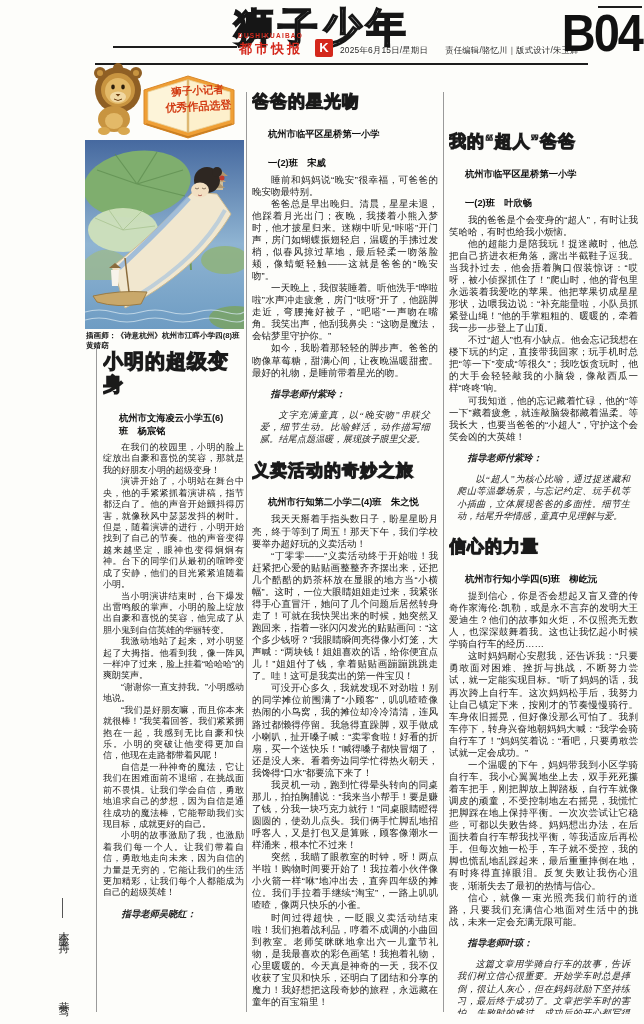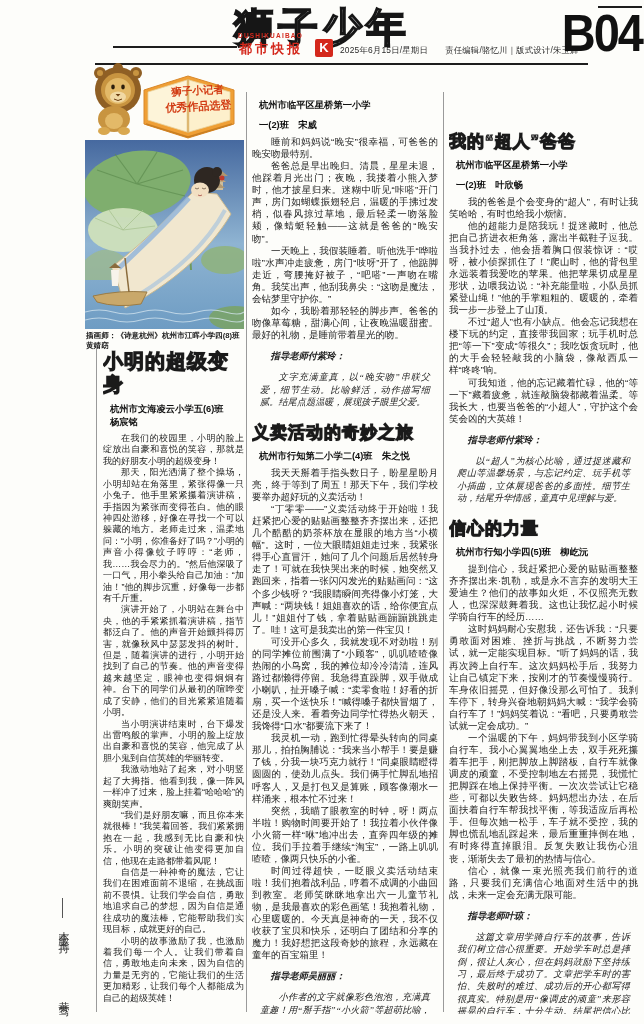--- a/index.html
+++ b/index.html
@@ -27,21 +27,21 @@
   .badge-text .l2{font-size:11px;display:block;}
   
   .illus{left:85px;top:140px;width:159px;height:189px;}
   .illus-caption{left:86px;top:331px;width:158px;font-size:7.6px;font-weight:700;color:#222;}
   
   .vrule{width:1px;background:#9a9a9a;}
   .col{position:absolute;overflow:hidden;}
   .art-title{margin:0 0 3px 0;font-size:17px;font-weight:700;letter-spacing:1px;color:#fff;
         -webkit-text-stroke:1.1px #1a1a1a;text-shadow:0 0 1px #1a1a1a;line-height:1.15;}
   .art-title.small{font-size:20px;}
-  .school{margin:7px;font-size:9.3px;font-weight:700;line-height:1.4;color:#111;}
+  .school{margin:16px;font-size:9.3px;font-weight:700;line-height:1.4;color:#111;}
   .school.gap-b{margin-bottom:4px;}
   .body-p{margin:0;font-size:9.5px;line-height:1.27;text-align:justify;text-indent:2em;color:#1c1c1c;}
   .col-left .body-p{font-size:9px;}
   .teacher-label{margin:9px 0 0 0;font-family:"Liberation Serif",serif;font-style:italic;
         font-weight:700;font-size:9.3px;text-indent:2em;color:#222;}
   .teacher-note{margin:8px;font-family:"Liberation Serif",serif;font-style:italic;font-size:9.2px;
         line-height:1.35;text-align:justify;text-indent:2em;color:#222;}
   .article{margin:0;}
   .article + .article{margin-top:15px;}
   
@@ -167,34 +167,35 @@
 
   <div class="abs vrule" style="left:96px;top:345px;height:667px;"></div>
   <div class="abs vrule" style="left:246px;top:92px;height:920px;"></div>
   <div class="abs vrule" style="left:443px;top:92px;height:920px;"></div>
 
   <div class="col col-left" style="left:103px;top:350px;width:141px;height:662px;">
     <section class="article">
       <h2 class="art-title small">小明的超级变身</h2>
       <p class="school gap-b">杭州市文海凌云小学五(6)班　杨宸铭</p>
       <p class="body-p">在我们的校园里，小明的脸上绽放出自豪和喜悦的笑容，那就是我的好朋友小明的超级变身！</p>
-      <p class="body-p">那天，阳光洒满了整个操场，小明却站在角落里，紧张得像一只小兔子。他手里紧紧攥着演讲稿，手指因为紧张而变得苍白。他的眼神四处游移，好像在寻找一个可以躲藏的地方。老师走过来，温柔地问：“小明，你准备好了吗？”小明的声音小得像蚊子哼哼：“老师，我……我会尽力的。”然后他深吸了一口气，用小拳头给自己加油：“加油！”他的脚步沉重，好像每一步都有千斤重。</p>
       <p class="body-p">演讲开始了，小明站在舞台中央，他的手紧紧抓着演讲稿，指节都泛白了。他的声音开始颤抖得厉害，就像秋风中瑟瑟发抖的树叶。但是，随着演讲的进行，小明开始找到了自己的节奏。他的声音变得越来越坚定，眼神也变得炯炯有神。台下的同学们从最初的喧哗变成了安静，他们的目光紧紧追随着小明。</p>
       <p class="body-p">当小明演讲结束时，台下爆发出雷鸣般的掌声。小明的脸上绽放出自豪和喜悦的笑容，他完成了从胆小鬼到自信英雄的华丽转变。</p>
       <p class="body-p">我激动地站了起来，对小明竖起了大拇指。他看到我，像一阵风一样冲了过来，脸上挂着“哈哈哈”的爽朗笑声。</p>
+      <p class="body-p">“谢谢你一直支持我。”小明感动地说。</p>
       <p class="body-p">“我们是好朋友嘛，而且你本来就很棒！”我笑着回答。我们紧紧拥抱在一起，我感到无比自豪和快乐。小明的突破让他变得更加自信，他现在走路都带着风呢！</p>
       <p class="body-p">自信是一种神奇的魔法，它让我们在困难面前不退缩，在挑战面前不畏惧。让我们学会自信，勇敢地追求自己的梦想，因为自信是通往成功的魔法棒，它能帮助我们实现目标，成就更好的自己。</p>
       <p class="body-p">小明的故事激励了我，也激励着我们每一个人。让我们带着自信，勇敢地走向未来，因为自信的力量是无穷的，它能让我们的生活更加精彩，让我们每个人都能成为自己的超级英雄！</p>
       <p class="teacher-label">指导老师吴晓红：</p>
 
     </section>
   </div>
 
   <div class="col" style="left:252px;top:92px;width:186px;height:922px;">
     <section class="article">
+      <h2 class="art-title">爸爸的星光吻</h2>
       <p class="school">杭州市临平区星桥第一小学</p>
       <p class="school gap-b">一(2)班　宋威</p>
       <p class="body-p">睡前和妈妈说“晚安”很幸福，可爸爸的晚安吻最特别。</p>
       <p class="body-p">爸爸总是早出晚归。清晨，星星未退，他踩着月光出门；夜晚，我搂着小熊入梦时，他才披星归来。迷糊中听见“咔嗒”开门声，房门如蝴蝶振翅轻启，温暖的手拂过发梢，似春风掠过草地，最后轻柔一吻落脸颊，像蜻蜓轻触——这就是爸爸的“晚安吻”。</p>
       <p class="body-p">一天晚上，我假装睡着。听他洗手“哗啦啦”水声冲走疲惫，房门“吱呀”开了，他踮脚走近，弯腰掩好被子，“吧嗒”一声吻在嘴角。我笑出声，他刮我鼻尖：“这吻是魔法，会钻梦里守护你。”</p>
       <p class="body-p">如今，我盼着那轻轻的脚步声。爸爸的吻像草莓糖，甜满心间，让夜晚温暖甜蜜。最好的礼物，是睡前带着星光的吻。</p>
       <p class="teacher-label">指导老师付紫玲：</p>
       <p class="teacher-note">文字充满童真，以“晚安吻”串联父爱，细节生动。比喻鲜活，动作描写细腻。结尾点题温暖，展现孩子眼里父爱。</p>
     </section>
     <section class="article">
@@ -219,21 +220,21 @@
       <p class="body-p">我的爸爸是个会变身的“超人”，有时让我笑哈哈，有时也给我小烦恼。</p>
       <p class="body-p">他的超能力是陪我玩！捉迷藏时，他总把自己挤进衣柜角落，露出半截鞋子逗我。当我扑过去，他会捂着胸口假装惊讶：“哎呀，被小侦探抓住了！”爬山时，他的背包里永远装着我爱吃的苹果。他把苹果切成星星形状，边喂我边说：“补充能量啦，小队员抓紧登山绳！”他的手掌粗粗的、暖暖的，牵着我一步一步登上了山顶。</p>
       <p class="body-p">不过“超人”也有小缺点。他会忘记我想在楼下玩的约定，直接带我回家；玩手机时总把“等一下”变成“等很久”；我吃饭贪玩时，他的大手会轻轻敲我的小脑袋，像敲西瓜一样“咚咚”响。</p>
       <p class="body-p">可我知道，他的忘记藏着忙碌，他的“等一下”藏着疲惫，就连敲脑袋都藏着温柔。等我长大，也要当爸爸的“小超人”，守护这个会笑会凶的大英雄！</p>
       <p class="teacher-label">指导老师付紫玲：</p>
       <p class="teacher-note">以“超人”为核心比喻，通过捉迷藏和爬山等温馨场景，与忘记约定、玩手机等小插曲，立体展现爸爸的多面性。细节生动，结尾升华情感，童真中见理解与爱。</p>
     </section>
     <section class="article">
       <h2 class="art-title">信心的力量</h2>
       <p class="school gap-b">杭州市行知小学四(5)班　柳屹沅</p>
-      <p class="body-p">提到信心，我赶紧把心爱的贴贴画整整齐齐摆出来·凯勒，或是永不言弃的发明大王爱迪生？他们的故事如火炬，不仅照亮无数人，也深深鼓舞着我。这也让我忆起小时候学骑自行车的经历……</p>
+      <p class="body-p">提到信心，你是否会想起又盲又聋的传奇作家海伦·凯勒，或是永不言弃的发明大王爱迪生？他们的故事如火炬，不仅照亮无数人，也深深鼓舞着我。这也让我忆起小时候学骑自行车的经历……</p>
       <p class="body-p">这时妈妈耐心安慰我，还告诉我：“只要勇敢面对困难、挫折与挑战，不断努力尝试，就一定能实现目标。”听了妈妈的话，我再次跨上自行车。这次妈妈松手后，我努力让自己镇定下来，按刚才的节奏慢慢骑行。车身依旧摇晃，但好像没那么可怕了。我刹车停下，转身兴奋地朝妈妈大喊：“我学会骑自行车了！”妈妈笑着说：“看吧，只要勇敢尝试就一定会成功。”</p>
       <p class="body-p">一个温暖的下午，妈妈带我到小区学骑自行车。我小心翼翼地坐上去，双手死死攥着车把手，刚把脚放上脚踏板，自行车就像调皮的顽童，不受控制地左右摇晃，我慌忙把脚踩在地上保持平衡。一次次尝试让它稳些，可都以失败告终。妈妈想出办法，在后面扶着自行车帮我找平衡，等我适应后再松手。但每次她一松手，车子就不受控，我的脚也慌乱地乱踩起来，最后重重摔倒在地，有时疼得直掉眼泪。反复失败让我伤心沮丧，渐渐失去了最初的热情与信心。</p>
       <p class="body-p">信心，就像一束光照亮我们前行的道路，只要我们充满信心地面对生活中的挑战，未来一定会充满无限可能。</p>
       <p class="teacher-label">指导老师叶琼：</p>
       <p class="teacher-note">这篇文章用学骑自行车的故事，告诉我们树立信心很重要。开始学车时总是摔倒，很让人灰心，但在妈妈鼓励下坚持练习，最后终于成功了。文章把学车时的害怕、失败时的难过、成功后的开心都写得很真实。特别是用“像调皮的顽童”来形容摇晃的自行车，十分生动。结尾把信心比作“一束光”，简单又深刻，让整篇文章更有意义。</p>
     </section>
   </div>
 
   <div class="abs" style="left:62px;top:898px;width:1px;height:20px;background:#555;"></div>
   <div class="abs vtext" style="left:56px;top:922px;">本版主持</div>

